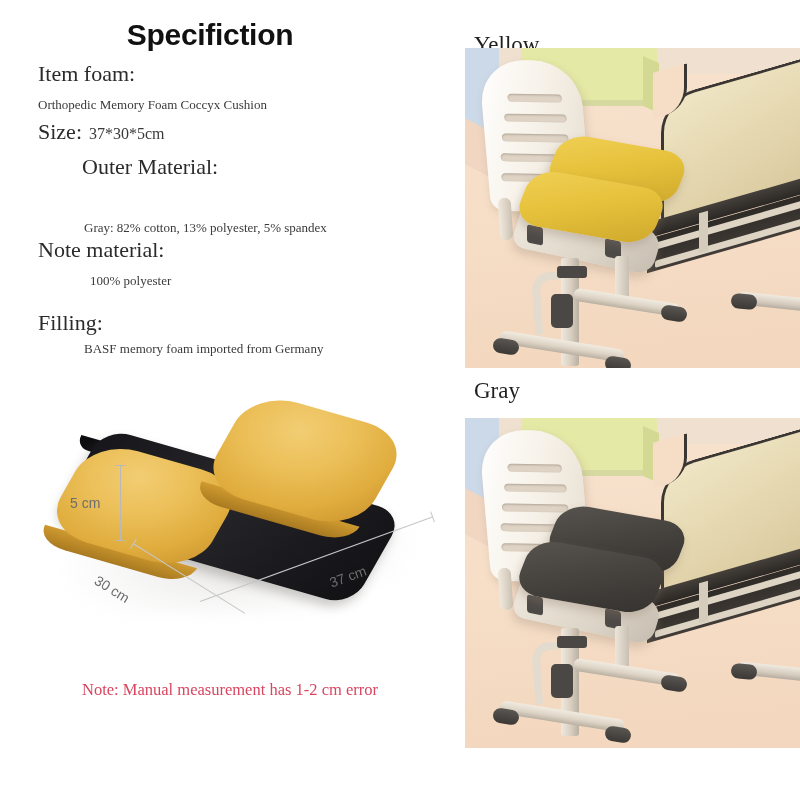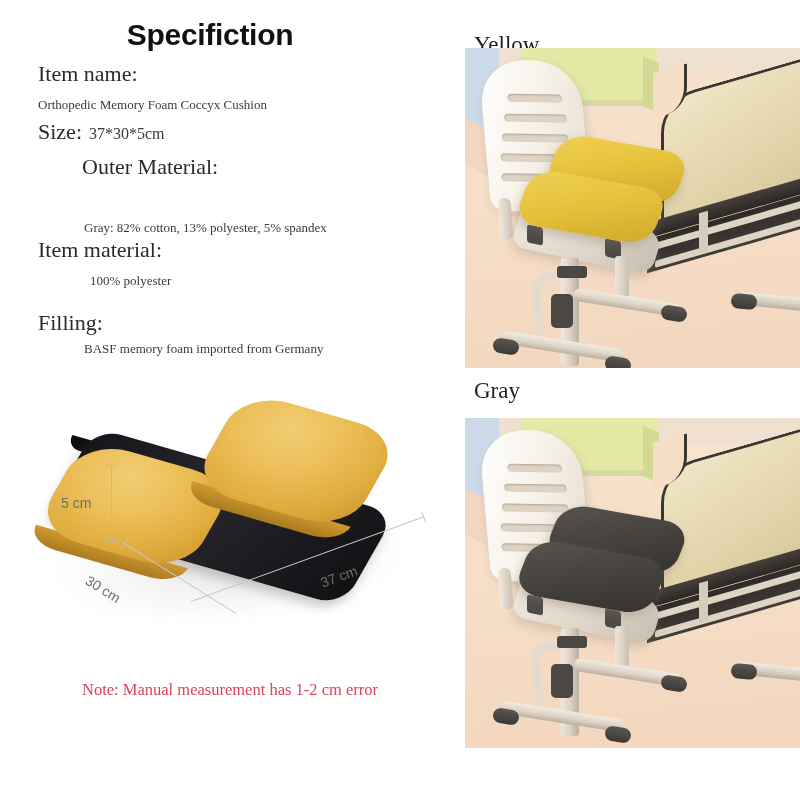--- a/index.html
+++ b/index.html
@@ -53,21 +53,21 @@
   }
   .indent-1 { padding-left: 46px; }
   .indent-2 { padding-left: 52px; }
 
   
   #diagram {
     position: absolute; left: 0; top: 385px;
     width: 460px; height: 265px;
   }
   #diagram-stage {
-    position: absolute; left: 49px; top: 10px;
+    position: absolute; left: 58px; top: 10px;
     width: 400px; height: 230px;
   }
   
   .ground-shadow {
     position: absolute; left: 8px; top: 90px;
     width: 350px; height: 130px;
     background: radial-gradient(ellipse at 50% 55%, rgba(170,165,160,0.30) 0%, rgba(200,196,192,0.12) 48%, rgba(255,255,255,0) 72%);
     transform: skewX(-22deg);
     filter: blur(6px);
   }
@@ -405,39 +405,39 @@
 </head>
 <body>
 
 <div id="page">
 
   <div id="left-col">
 
     <div id="spec-title">Specifiction</div>
 
     <div class="spec-block" style="top:62px;">
-      <div class="spec-head">Item name:</div>
+      <div class="spec-head">Item foam:</div>
     </div>
     <div class="spec-block" style="top:96px;">
       <div class="spec-val">Orthopedic Memory Foam Coccyx Cushion</div>
     </div>
 
     <div class="spec-block" style="top:120px;">
       <span class="spec-head">Size:</span><span class="inline-val">37*30*5cm</span>
     </div>
 
     <div class="spec-block" style="top:155px;margin-left:44px;">
       <div class="spec-head">Outer Material:</div>
     </div>
     <div class="spec-block" style="top:219px;">
       <div class="spec-val indent-1">Gray: 82% cotton, 13% polyester, 5% spandex</div>
     </div>
 
     <div class="spec-block" style="top:238px;">
-      <div class="spec-head">Item material:</div>
+      <div class="spec-head">Note material:</div>
     </div>
     <div class="spec-block" style="top:272px;">
       <div class="spec-val indent-2">100% polyester</div>
     </div>
 
     <div class="spec-block" style="top:311px;">
       <div class="spec-head">Filling:</div>
     </div>
     <div class="spec-block" style="top:340px;">
       <div class="spec-val indent-1">BASF memory foam imported from Germany</div>

